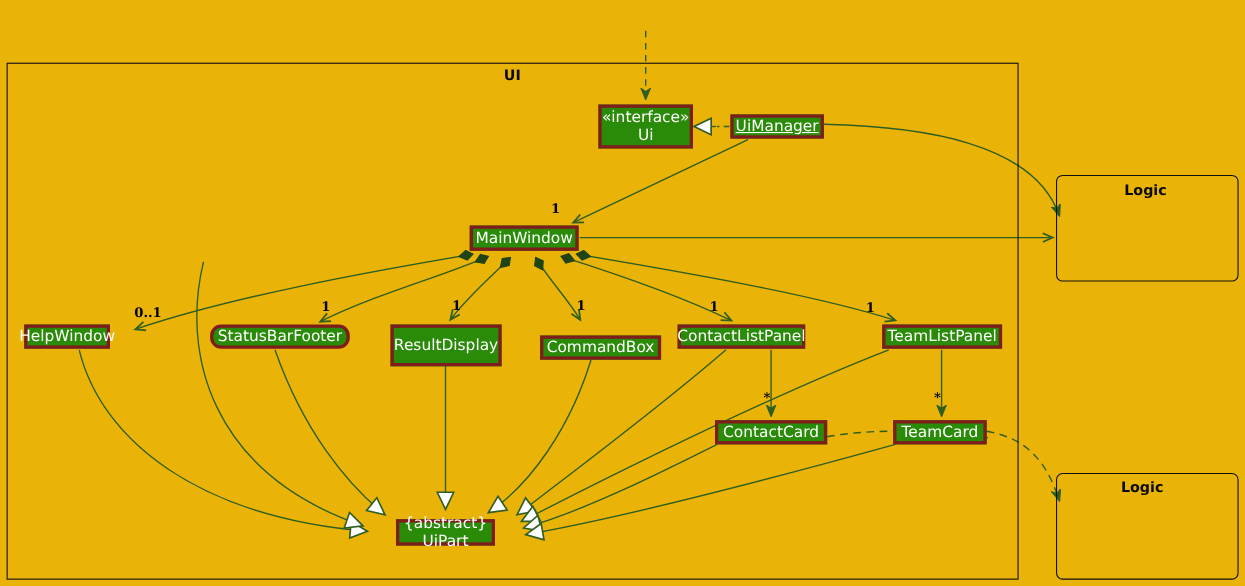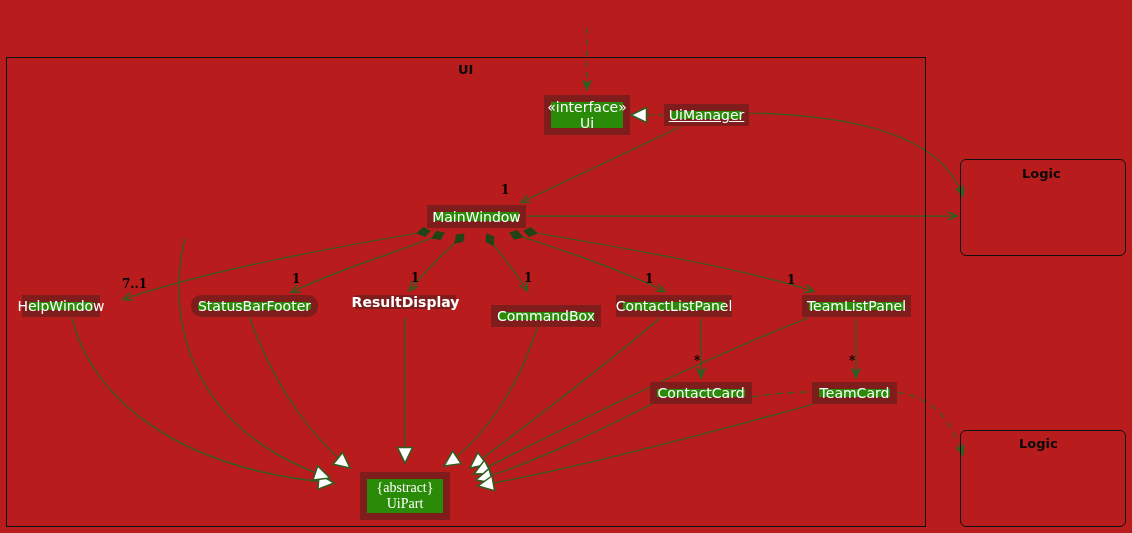--- a/index.html
+++ b/index.html
@@ -5,35 +5,35 @@
   * { box-sizing: border-box; }
   html, body {
     margin: 0; padding: 0;
     background: #ffffff;
     font-family: "DejaVu Sans", sans-serif;
   }
   #canvas {
     position: relative;
     width: 1132px;
     height: 533px;
-    background: #b91c1c;
+    background: #eab308;
     overflow: hidden;
   }
   svg#wires {
     position: absolute;
     left: 0; top: 0;
     width: 1132px;
     height: 533px;
     pointer-events: none;
   }
   
   .cls {
     position: absolute;
     background: #2A8B09;
-    border: 7px solid #7f1d1d;
+    border: 3px solid #7f1d1d;
     color: #FFFFFF;
     font-size: 14px;
     line-height: 16px;
     text-align: center;
     display: flex;
     flex-direction: column;
     align-items: center;
     justify-content: center;
     white-space: nowrap;
     letter-spacing: 0px;
@@ -198,21 +198,21 @@
   </div>
 
   <div class="cls" style="left:22px; top:295px; width:78px; height:22px;">
     <span class="ln">HelpWindow</span>
   </div>
 
   <div class="cls" style="left:191px; top:295px; width:127px; height:22px;border-radius:10px;">
     <span class="ln">StatusBarFooter</span>
   </div>
 
-  <div class="cls" style="left:355px; top:295px; width:101px; height:14px;font-weight:bold;">
+  <div class="cls" style="left:355px; top:295px; width:101px; height:38px;">
     <span class="ln">ResultDisplay</span>
   </div>
 
   <div class="cls" style="left:491px; top:295px; width:110px; height:22px;margin-top:10px;">
     <span class="ln">CommandBox</span>
   </div>
 
   <div class="cls" style="left:616px; top:295px; width:116px; height:22px;">
     <span class="ln">ContactListPanel</span>
   </div>
@@ -222,27 +222,27 @@
   </div>
 
   <div class="cls" style="left:650px; top:382px; width:102px; height:22px;">
     <span class="ln">ContactCard</span>
   </div>
 
   <div class="cls" style="left:812px; top:382px; width:85px; height:22px;">
     <span class="ln">TeamCard</span>
   </div>
 
-  <div class="cls" style="left:360px; top:472px; width:90px; height:48px;font-family:Liberation Serif, serif;">
+  <div class="cls" style="left:360px; top:472px; width:90px; height:24px;">
     <span class="ln">{abstract}</span>
     <span class="ln">UiPart</span>
   </div>
 
   <div class="mult" style="left:501px; top:183px;">1</div>
-  <div class="mult" style="left:122px; top:277px;">7..1</div>
+  <div class="mult" style="left:122px; top:277px;">0..1</div>
   <div class="mult" style="left:292px; top:272px;">1</div>
   <div class="mult" style="left:411px; top:271px;">1</div>
   <div class="mult" style="left:524px; top:271px;">1</div>
   <div class="mult" style="left:645px; top:272px;">1</div>
   <div class="mult" style="left:787px; top:273px;">1</div>
   <div class="mult" style="left:694px; top:354px;">*</div>
   <div class="mult" style="left:849px; top:354px;">*</div>
 
 </div>
 

